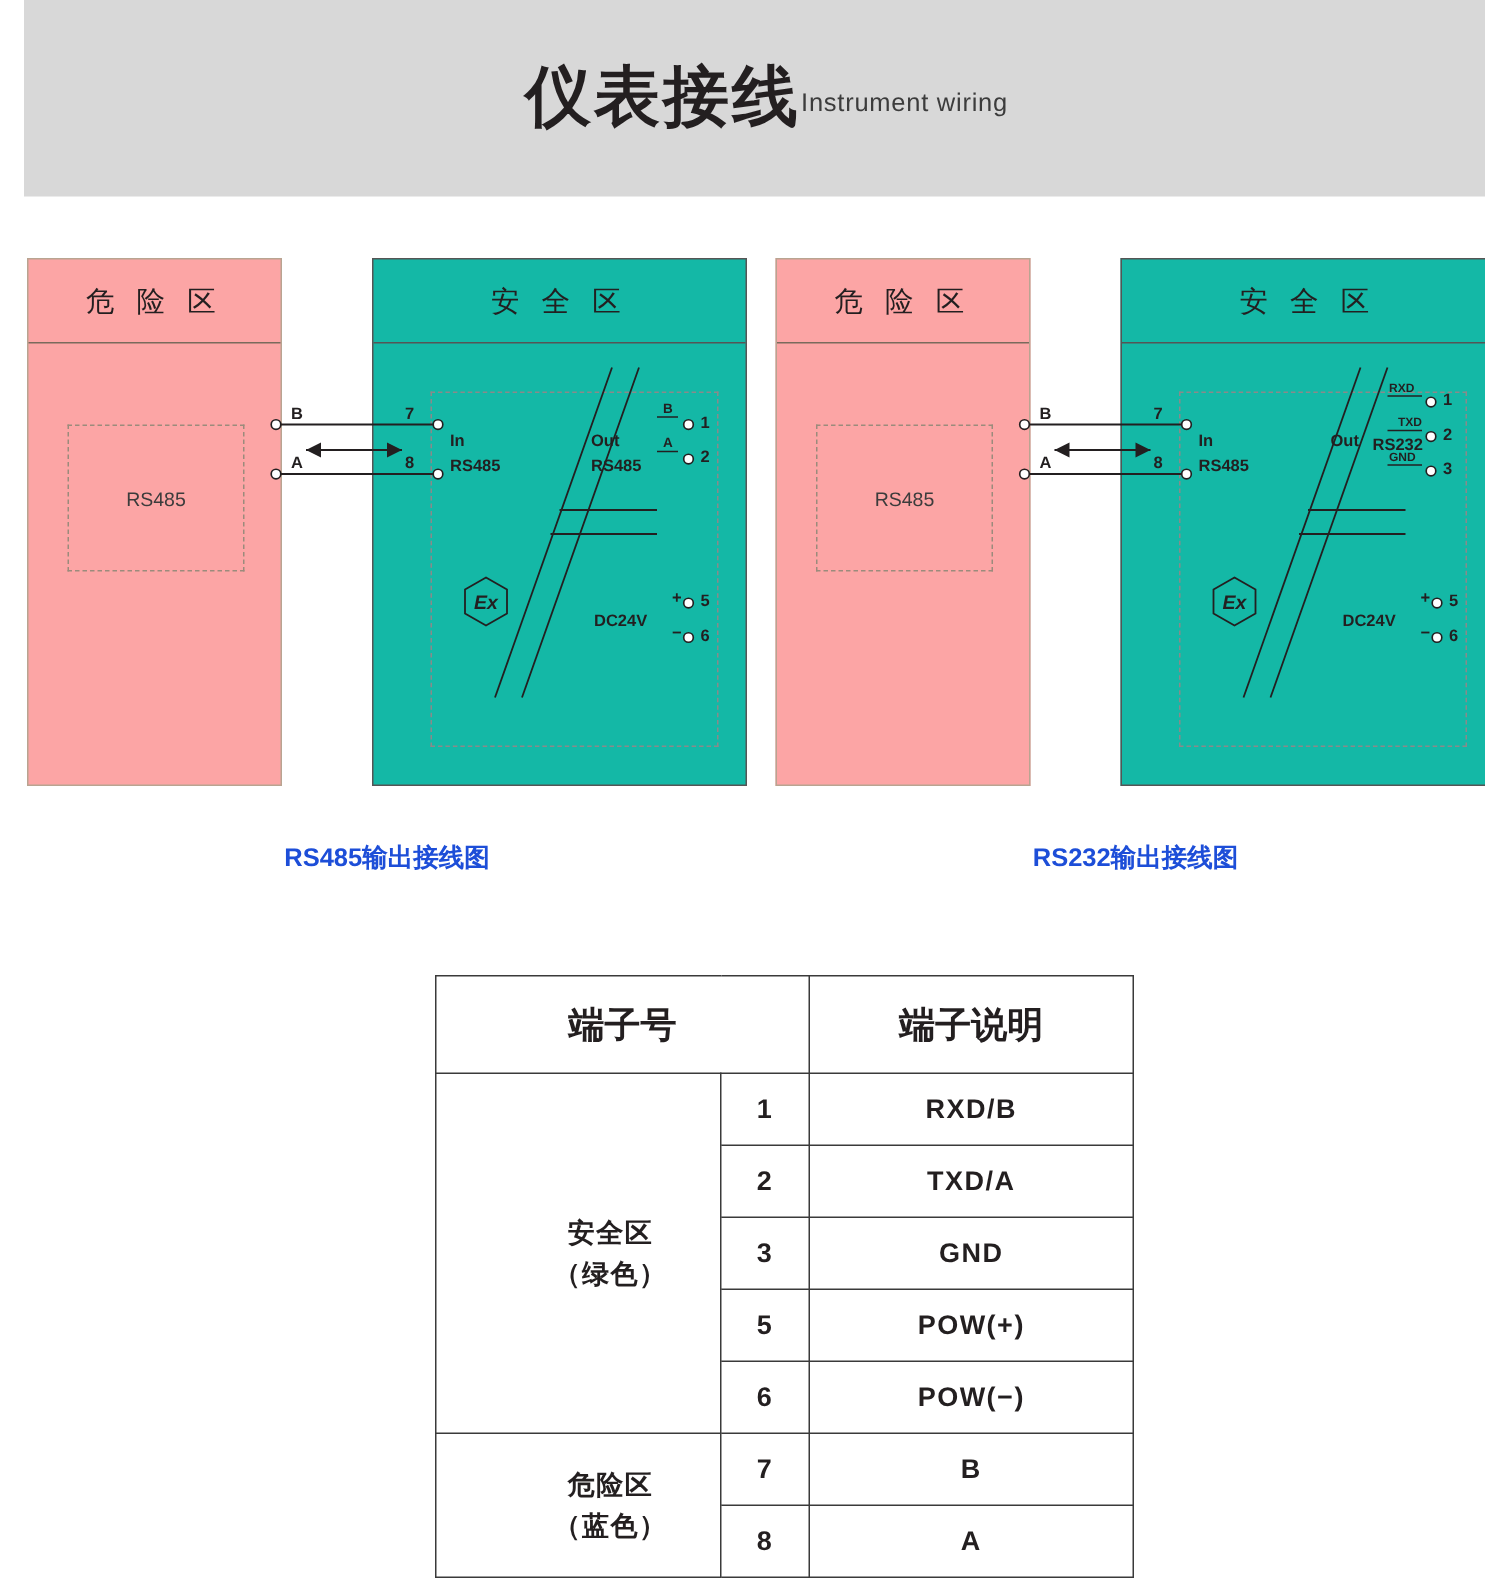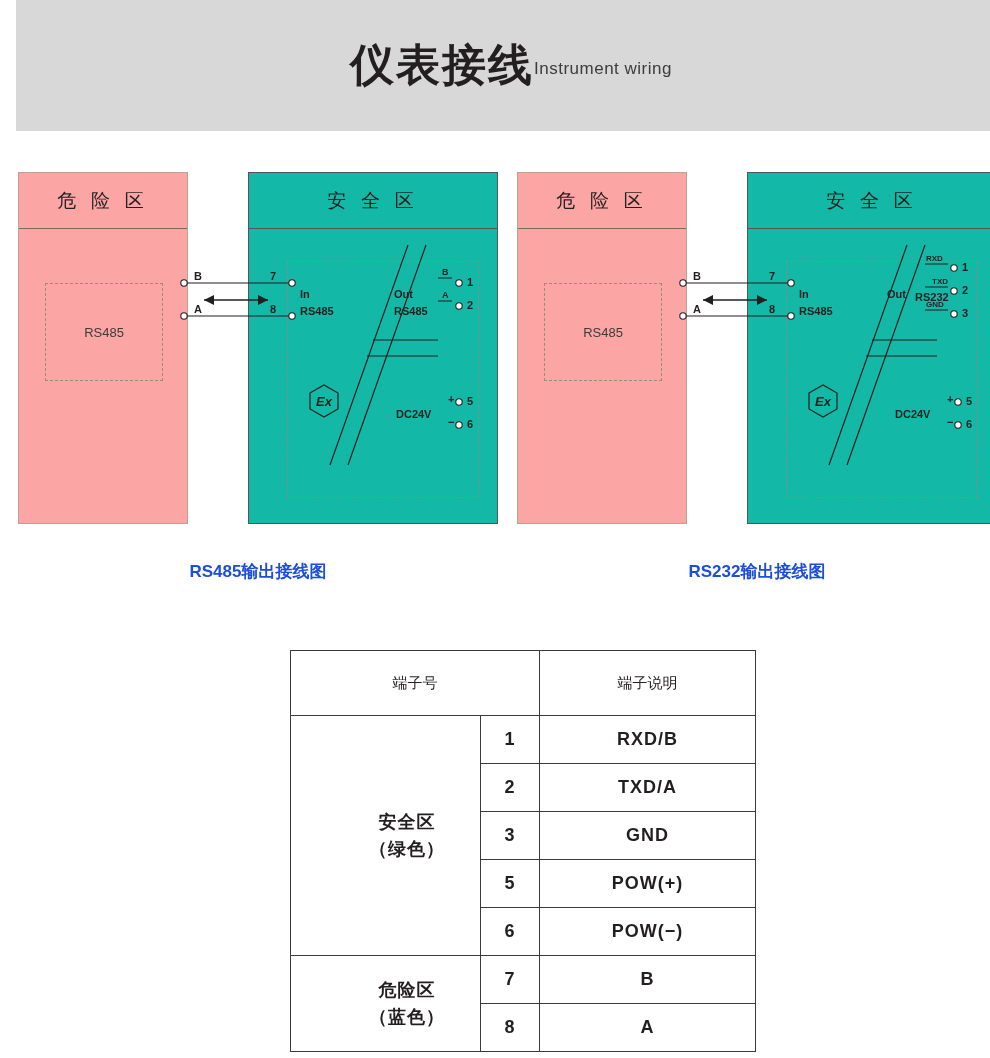--- a/index.html
+++ b/index.html
@@ -167,23 +167,23 @@
     width: 466px;
     background: #fff;
   }
   .term-table td, .term-table th {
     border: 1px solid #3a3a3a;
     text-align: center;
     color: #231f20;
     font-weight: bold;
   }
   .term-table th {
-    font-size: 15px;
+    font-size: 24px;
     height: 62px;
-    font-weight: normal;
+    font-weight: bold;
   }
   .term-table td {
     font-size: 18px;
     height: 45px;
     letter-spacing: 1px;
   }
   .group-cell {
     font-size: 18px;
     line-height: 1.45;
   }

